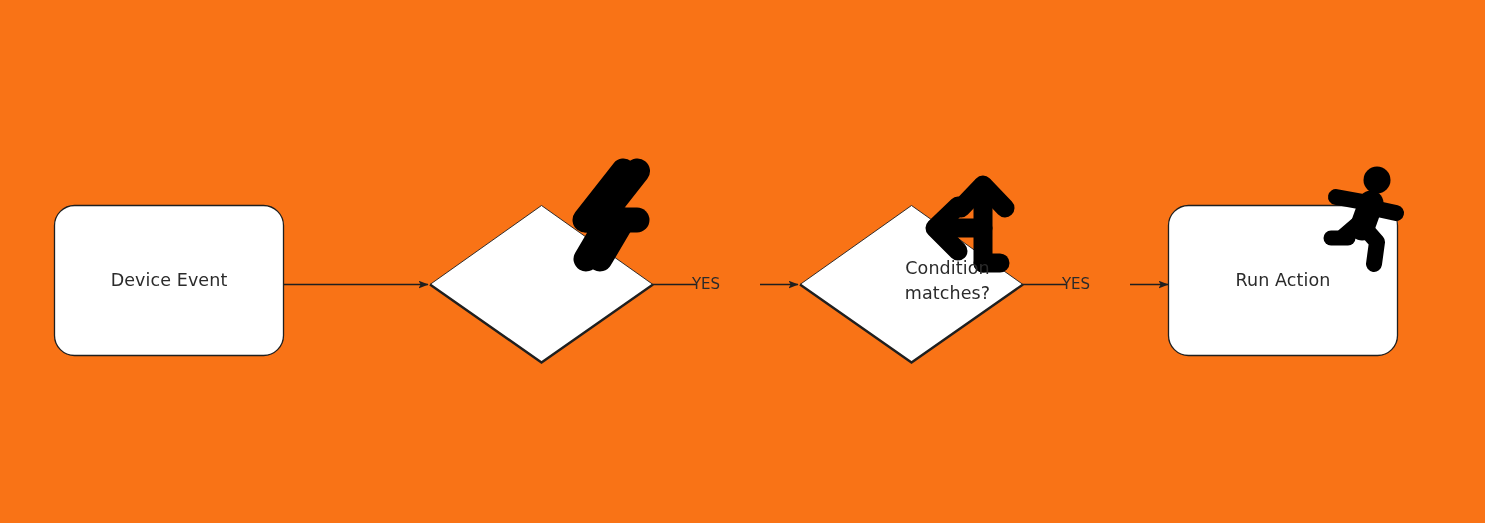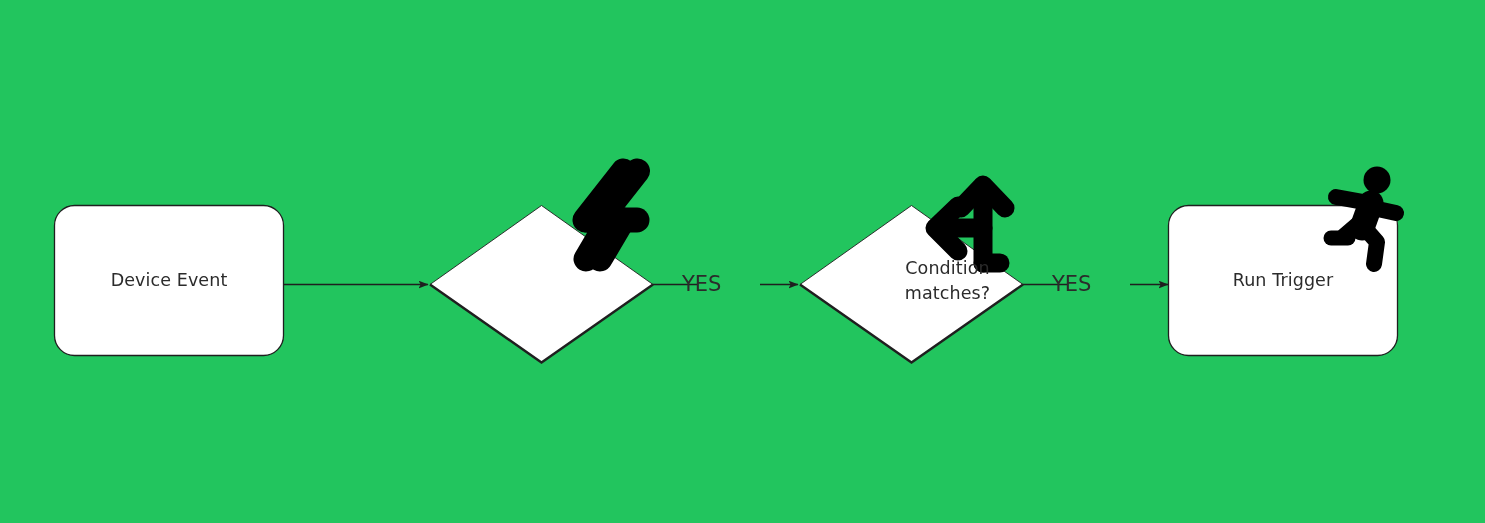--- a/index.html
+++ b/index.html
@@ -7,21 +7,21 @@
     padding: 0;
     background: #ffffff;
   }
   body {
     font-family: "DejaVu Sans", "Liberation Sans", sans-serif;
   }
   #canvas {
     position: relative;
     width: 1485px;
     height: 523px;
-    background: #22c55e;
+    background: #f97316;
     overflow: hidden;
   }
   .layer {
     position: absolute;
     left: 0;
     top: 0;
     width: 1485px;
     height: 523px;
   }
   .node-label {
@@ -49,22 +49,23 @@
     top: 256px;
     width: 223px;
   }
   #label-run-action {
     left: 1168px;
     top: 268px;
     width: 230px;
   }
   .edge-label {
     position: absolute;
+    text-align: center;
     color: #2b2b2b;
-    font-size: 21px;
+    font-size: 15px;
     line-height: 20px;
     pointer-events: none;
   }
   #label-yes-1 {
     left: 682px;
     top: 274px;
     width: 48px;
   }
   #label-yes-2 {
     left: 1052px;
@@ -149,19 +150,19 @@
       <path d="M9 72 L26 72" fill="none" stroke="#000000" stroke-width="15" stroke-linecap="round"></path>
     </g>
   </svg>
 
   <div class="node-label" id="label-device-event">Device Event</div>
 
 
   <div class="node-label" id="label-condition">Condition
 matches?</div>
 
-  <div class="node-label" id="label-run-action">Run Trigger</div>
+  <div class="node-label" id="label-run-action">Run Action</div>
 
   <div class="edge-label" id="label-yes-1">YES</div>
 
   <div class="edge-label" id="label-yes-2">YES</div>
 
 </div>
 
 </body></html>

